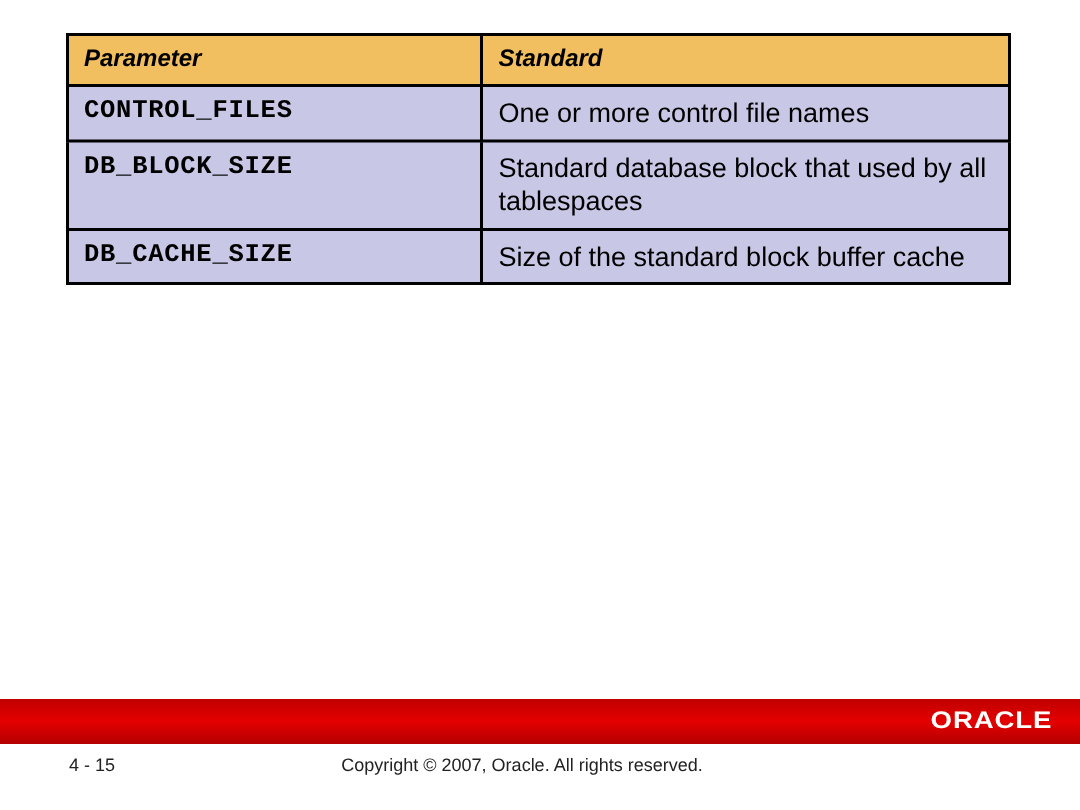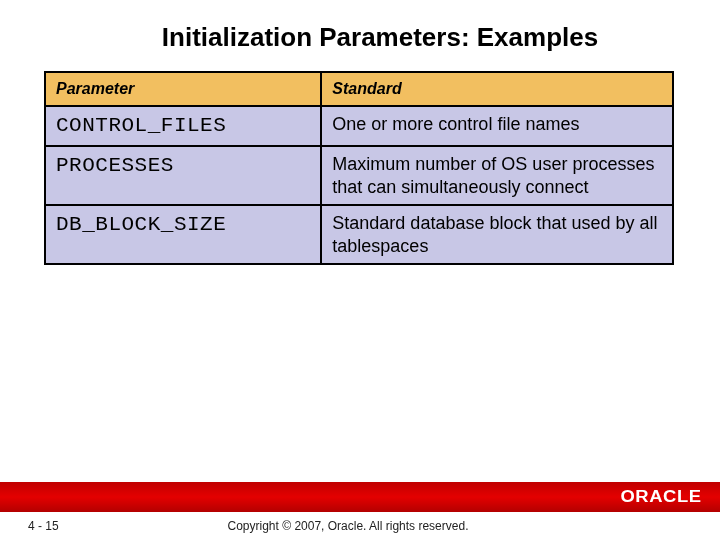--- a/index.html
+++ b/index.html
@@ -41,30 +41,30 @@
     font-size: 16px;
     font-style: italic;
   }
   table.params td {
     background: #c8c7e6;
     font-size: 18px;
     font-weight: normal;
   }
   table.params td.param {
     font-family: "Courier New", Courier, monospace;
-    font-weight: normal;
-    font-size: 21px;
+    font-weight: bold;
+    font-size: 17px;
     letter-spacing: 0.5px;
     width: 44%;
     margin-left: 12px;
   }
   .footer {
     position: absolute;
     left: 0;
-    bottom: 0;
+    bottom: 16px;
     width: 720px;
   }
   .redbar {
     background: #d20000;
     background: linear-gradient(to bottom, #c00000 0%, #e40000 50%, #b30000 100%);
     height: 30px;
     width: 100%;
     display: flex;
     align-items: center;
     justify-content: flex-end;
@@ -82,53 +82,52 @@
   .subfooter {
     width: 100%;
     height: 28px;
     display: flex;
     align-items: center;
     font-size: 12px;
     color: #222;
   }
   .pagenum {
     width: 80px;
-    padding-left: 28px;
+    padding-left: 46px;
   }
   .copyright {
     flex: 1;
     text-align: center;
     padding-right: 104px;
   }
 </style>
 </head>
 <body>
 
 <div class="slide">
-  <h1 class="title">Initialization Parameters: Examples</h1>
 
   <table class="params">
     <thead>
       <tr>
         <th>Parameter</th>
         <th>Standard</th>
       </tr>
     </thead>
     <tbody>
       <tr>
         <td class="param">CONTROL_FILES</td>
         <td>One or more control file names</td>
       </tr>
       <tr>
-        <td class="param">PROCESSES</td>
-        <td>Maximum number of OS user processes that can simultaneously connect</td>
+        <td class="param">DB_BLOCK_SIZE</td>
+        <td>Standard database block that used by all tablespaces</td>
       </tr>
       <tr>
-        <td class="param">DB_BLOCK_SIZE</td>
-        <td>Standard database block that used by all tablespaces</td>
+        <td class="param">DB_CACHE_SIZE</td>
+        <td>Size of the standard block buffer cache</td>
       </tr>
     </tbody>
   </table>
 
   <div class="footer">
     <div class="redbar">
       <span class="oracle-logo">ORACLE</span>
     </div>
     <div class="subfooter">
       <div class="pagenum">4 - 15</div>

